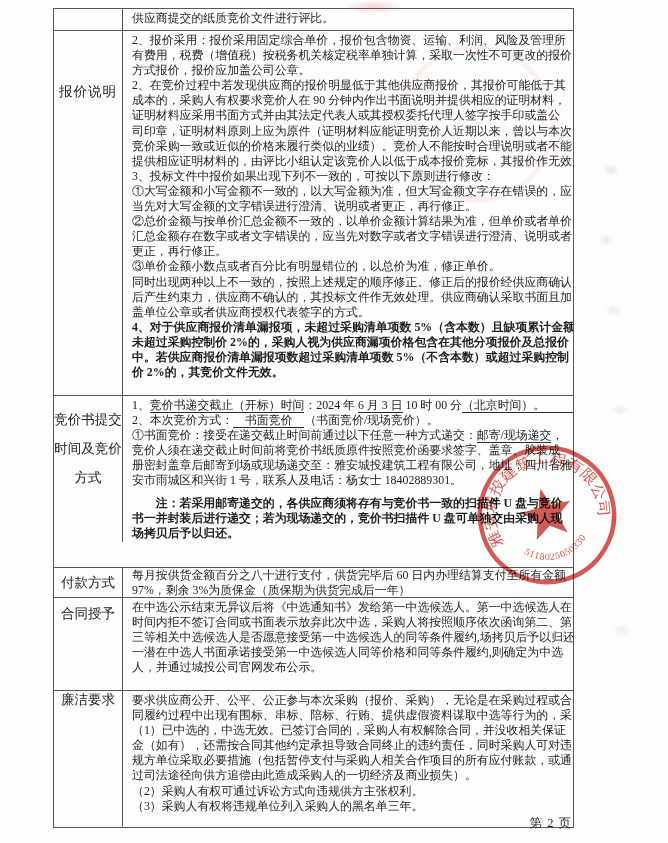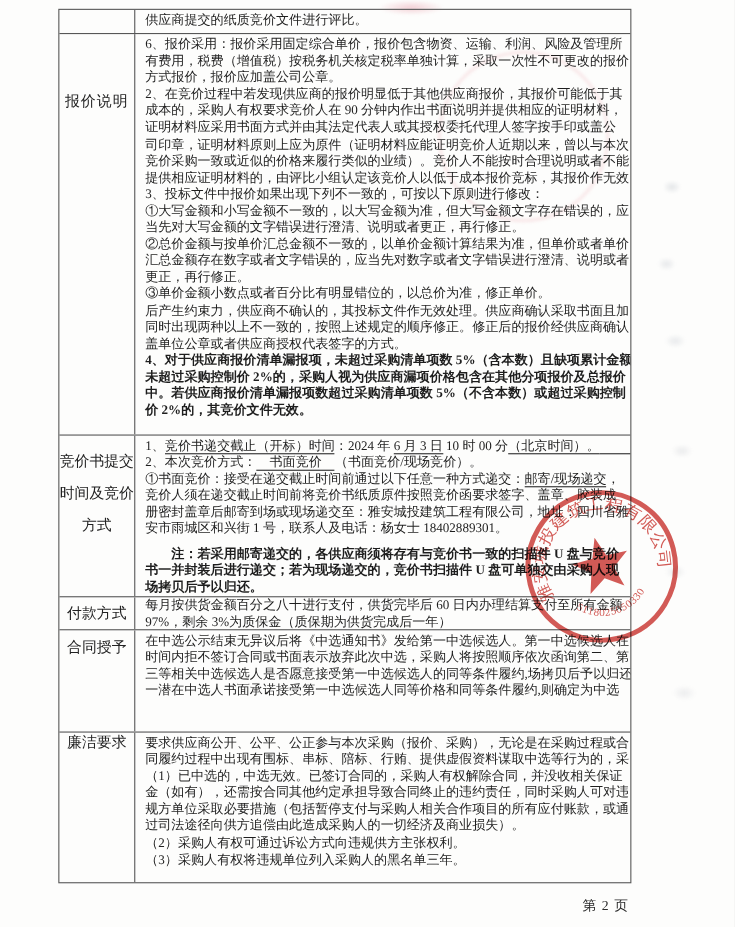--- a/index.html
+++ b/index.html
@@ -14,21 +14,21 @@
   
   .doc-table{
     position:absolute;left:53px;top:8px;width:519px;
     border:1.5px solid #575757;
   }
   .row{display:flex;box-sizing:border-box;overflow:hidden;}
   .row + .row{border-top:1px solid #575757;}
   .row:nth-child(1){height:21px;}
   .row:nth-child(2){height:365px;}
   .row:nth-child(3){height:147px;}
-  .row:nth-child(4){height:30px;}
+  .row:nth-child(4){height:30px;margin-top:25px;}
   .row:nth-child(5){height:93px;}
   .row:nth-child(6){height:137px;}
   .label-cell{
     flex:0 0 69px;box-sizing:border-box;
     border-right:1px solid #575757;
     font-size:13.5px;text-align:center;color:#222;
   }
   .row:nth-child(2) .label-cell{padding-top:52px;letter-spacing:1px;}
   .row:nth-child(3) .label-cell{padding-top:9px;line-height:29px;}
   .row:nth-child(4) .label-cell{display:flex;align-items:center;justify-content:center;}
@@ -99,38 +99,38 @@
         <div class="label-cell"></div>
         <div class="content-cell">
           <div class="tline"><span class="seg">供应商提交的纸质竞价文件进行评比。</span></div>
         </div>
       </div>
       <div class="row">
         <div class="label-cell">
           <div class="label-line">报价说明</div>
         </div>
         <div class="content-cell">
-          <div class="tline"><span class="seg">6、报价采用：报价采用固定综合单价，报价包含物资、运输、利润、风险及管理所</span></div>
+          <div class="tline"><span class="seg">2、报价采用：报价采用固定综合单价，报价包含物资、运输、利润、风险及管理所</span></div>
           <div class="tline"><span class="seg">有费用，税费（增值税）按税务机关核定税率单独计算，采取一次性不可更改的报价</span></div>
           <div class="tline"><span class="seg">方式报价，报价应加盖公司公章。</span></div>
           <div class="tline"><span class="seg">2、在竞价过程中若发现供应商的报价明显低于其他供应商报价，其报价可能低于其</span></div>
           <div class="tline"><span class="seg">成本的，采购人有权要求竞价人在 90 分钟内作出书面说明并提供相应的证明材料，</span></div>
           <div class="tline"><span class="seg">证明材料应采用书面方式并由其法定代表人或其授权委托代理人签字按手印或盖公</span></div>
           <div class="tline"><span class="seg">司印章，证明材料原则上应为原件（证明材料应能证明竞价人近期以来，曾以与本次</span></div>
           <div class="tline"><span class="seg">竞价采购一致或近似的价格来履行类似的业绩）。竞价人不能按时合理说明或者不能</span></div>
           <div class="tline"><span class="seg">提供相应证明材料的，由评比小组认定该竞价人以低于成本报价竞标，其报价作无效</span></div>
           <div class="tline"><span class="seg">3、投标文件中报价如果出现下列不一致的，可按以下原则进行修改：</span></div>
           <div class="tline"><span class="seg">①大写金额和小写金额不一致的，以大写金额为准，但大写金额文字存在错误的，应</span></div>
           <div class="tline"><span class="seg">当先对大写金额的文字错误进行澄清、说明或者更正，再行修正。</span></div>
           <div class="tline"><span class="seg">②总价金额与按单价汇总金额不一致的，以单价金额计算结果为准，但单价或者单价</span></div>
           <div class="tline"><span class="seg">汇总金额存在数字或者文字错误的，应当先对数字或者文字错误进行澄清、说明或者</span></div>
           <div class="tline"><span class="seg">更正，再行修正。</span></div>
           <div class="tline"><span class="seg">③单价金额小数点或者百分比有明显错位的，以总价为准，修正单价。</span></div>
+          <div class="tline"><span class="seg">同时出现两种以上不一致的，按照上述规定的顺序修正。修正后的报价经供应商确认</span></div>
           <div class="tline"><span class="seg">后产生约束力，供应商不确认的，其投标文件作无效处理。供应商确认采取书面且加</span></div>
-          <div class="tline"><span class="seg">同时出现两种以上不一致的，按照上述规定的顺序修正。修正后的报价经供应商确认</span></div>
           <div class="tline"><span class="seg">盖单位公章或者供应商授权代表签字的方式。</span></div>
           <div class="tline b"><span class="seg">4、对于供应商报价清单漏报项，未超过采购清单项数 5%（含本数）且缺项累计金额</span></div>
           <div class="tline b"><span class="seg">未超过采购控制价 2%的，采购人视为供应商漏项价格包含在其他分项报价及总报价</span></div>
           <div class="tline b"><span class="seg">中。若供应商报价清单漏报项数超过采购清单项数 5%（不含本数）或超过采购控制</span></div>
           <div class="tline b"><span class="seg">价 2%的，其竞价文件无效。</span></div>
         </div>
       </div>
       <div class="row">
         <div class="label-cell">
           <div class="label-line">竞价书提交</div>
@@ -160,20 +160,21 @@
       </div>
       <div class="row">
         <div class="label-cell">
           <div class="label-line">合同授予</div>
         </div>
         <div class="content-cell">
           <div class="tline"><span class="seg">在中选公示结束无异议后将《中选通知书》发给第一中选候选人。第一中选候选人在</span></div>
           <div class="tline"><span class="seg">时间内拒不签订合同或书面表示放弃此次中选，采购人将按照顺序依次函询第二、第</span></div>
           <div class="tline"><span class="seg">三等相关中选候选人是否愿意接受第一中选候选人的同等条件履约,场拷贝后予以归还</span></div>
           <div class="tline"><span class="seg">一潜在中选人书面承诺接受第一中选候选人同等价格和同等条件履约,则确定为中选</span></div>
+          <div class="tline"><span class="seg">人，并通过城投公司官网发布公示。</span></div>
         </div>
       </div>
       <div class="row">
         <div class="label-cell">
           <div class="label-line">廉洁要求</div>
         </div>
         <div class="content-cell">
           <div class="tline"><span class="seg">要求供应商公开、公平、公正参与本次采购（报价、采购），无论是在采购过程或合</span></div>
           <div class="tline"><span class="seg">同履约过程中出现有围标、串标、陪标、行贿、提供虚假资料谋取中选等行为的，采</span></div>
           <div class="tline"><span class="seg">（1）已中选的，中选无效。已签订合同的，采购人有权解除合同，并没收相关保证</span></div>

